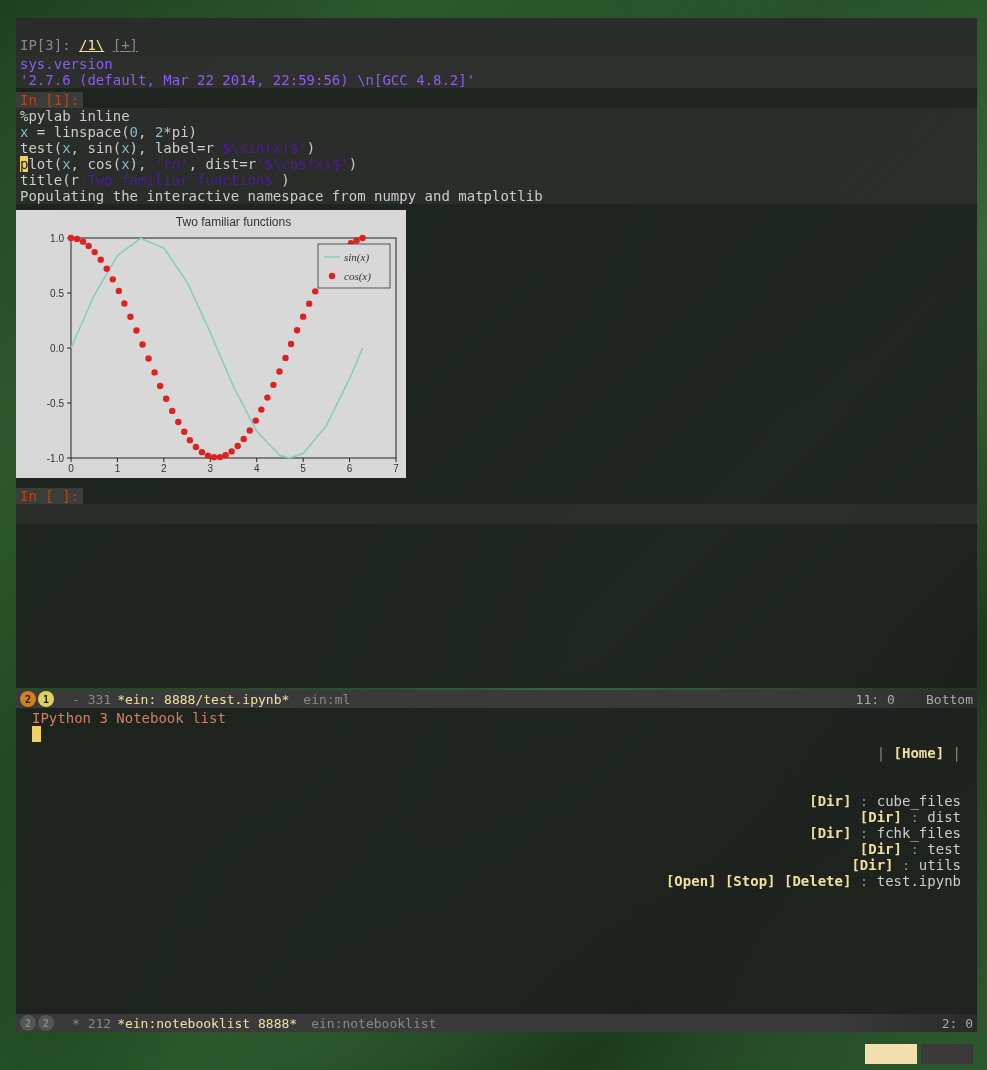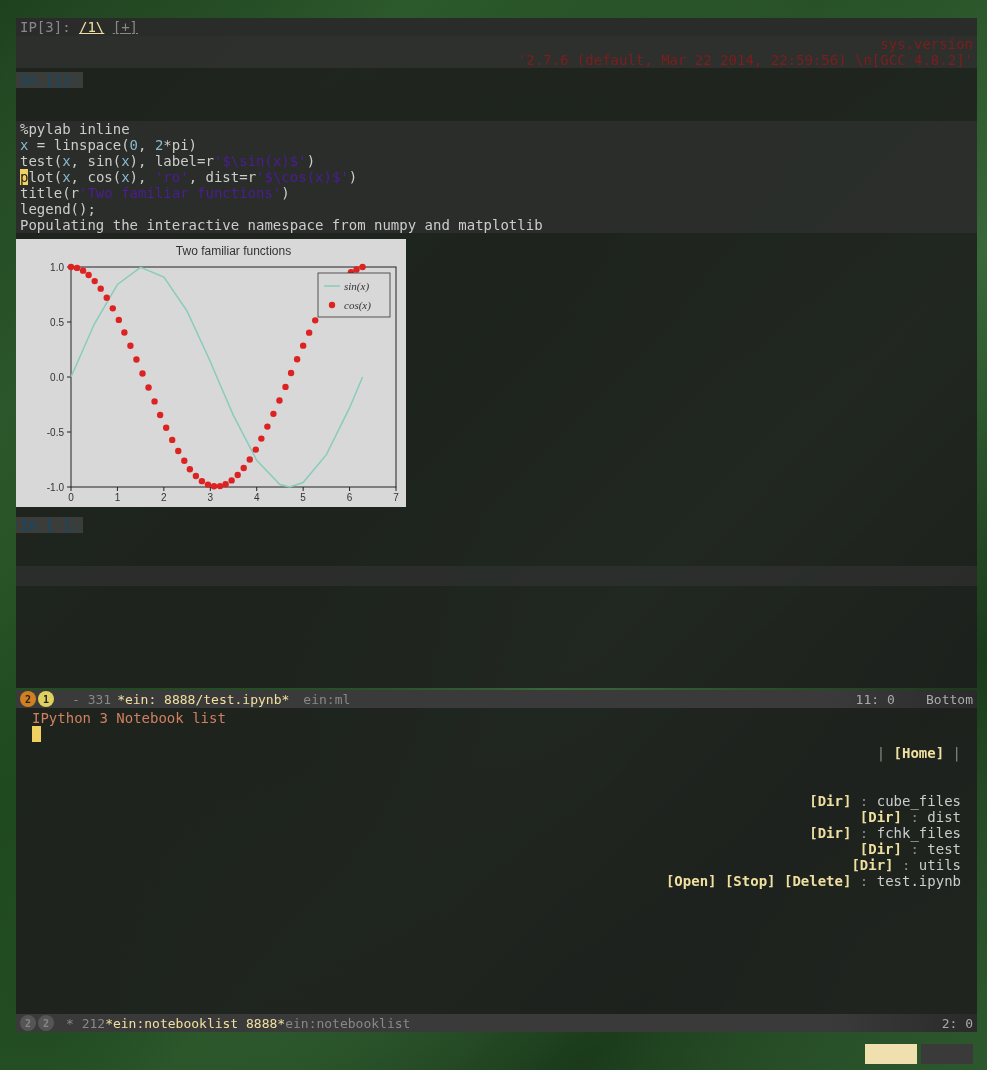--- a/index.html
+++ b/index.html
@@ -22,42 +22,41 @@
 }
 .editor-pane {
   position: absolute;
   top: 18px; left: 16px; right: 10px;
   height: 670px;
   background: rgba(30,30,30,0.88);
   color: #ccc;
 }
 .tab-bar {
   background: rgba(50,50,50,0.6);
-  padding: 1px 4px;
+  padding: 19px 4px;
   color: #888;
   height: 18px;
 }
 .tab-bar .active { color: #f0e0a0; text-decoration: underline; }
 .tab-bar .label { text-decoration: underline; }
 .output-area {
   padding: 0 4px;
   background: rgba(60,60,60,0.5);
 }
-.output-area div { color: #7f1d1d; text-align: right; }
+.output-area div { color: #8b5cf6; }
 .cell-prompt {
   background: rgba(100,100,100,0.4);
-  color: #0c4a6e;
+  color: #c2410c;
   padding: 0 4px;
   display: inline-block;
   margin-top: 4px;
 }
 .code-area {
   padding: 0 4px;
   background: rgba(60,60,60,0.4);
-  margin-top: 33px;
 }
 .code-line { white-space: pre; color: #ccc; }
 .str { color: #4c1d95; }
 .var { color: #88bbcc; }
 .num { color: #88bbcc; }
 .cursor-block { background: #f0d060; color: #222; }
 .plot-container {
   background: rgba(220,220,220,0.95);
   margin: 6px 0;
   width: 390px;
@@ -137,21 +136,20 @@
     <div>'2.7.6 (default, Mar 22 2014, 22:59:56) \n[GCC 4.8.2]'</div>
   </div>
 
   <div class="cell-prompt">In [1]:</div>
   <div class="code-area">
     <div class="code-line"><span>%pylab inline</span></div>
     <div class="code-line"><span class="var">x</span><span> = linspace(</span><span class="num">0</span><span>, </span><span class="num">2</span><span>*pi)</span></div>
     <div class="code-line"><span>test(</span><span class="var">x</span><span>, sin(</span><span class="var">x</span><span>), label=r</span><span class="str">'$\sin(x)$'</span><span>)</span></div>
     <div class="code-line"><span class="cursor-block">p</span><span>lot(</span><span class="var">x</span><span>, cos(</span><span class="var">x</span><span>), </span><span class="str">'ro'</span><span>, dist=r</span><span class="str">'$\cos(x)$'</span><span>)</span></div>
     <div class="code-line"><span>title(r</span><span class="str">'Two familiar functions'</span><span>)</span></div>
-    <div class="code-line"><span>legend();</span></div>
     <div class="code-line">Populating the interactive namespace from numpy and matplotlib</div>
   </div>
 
   <div class="plot-container">
     <svg id="chart-svg" width="390" height="268">
         <rect x="0" y="0" width="390" height="268" fill="#d8d8d8"></rect>
         <rect x="55" y="28" width="325" height="220" fill="none" stroke="#222" stroke-width="1"></rect>
         <text x="217.5" y="16" text-anchor="middle" font-size="12" fill="#333" font-family="sans-serif">Two familiar functions</text>
         <line x1="51" y1="248" x2="55" y2="248" stroke="#222"></line>
         <text x="48" y="252" text-anchor="end" font-size="10" fill="#333" font-family="sans-serif">-1.0</text>
@@ -265,22 +263,22 @@
       <div class="nb-line"> <span class="nb-link">[Dir]</span> <span class="nb-dim">:</span> <span>test</span></div>
       <div class="nb-line"> <span class="nb-link">[Dir]</span> <span class="nb-dim">:</span> <span>utils</span></div>
     </div>
   <div class="nb-line"> <span class="nb-link">[Open]</span> <span class="nb-link">[Stop]</span> <span class="nb-link">[Delete]</span> <span class="nb-dim">:</span> <span>test.ipynb</span></div>
 </div>
 
 <div class="modeline modeline-2">
   <span class="badge dim">2</span>
   <span class="badge dim">2</span>
   <span class="angle-sep"></span>
-  <span style="margin:0 0">* 212</span>
+  <span style="margin:0 6px">* 212</span>
   <span class="emph">*ein:notebooklist 8888*</span>
-  <span style="margin-left:0">ein:notebooklist</span>
+  <span style="margin-left:14px">ein:notebooklist</span>
   <span class="right">2: 0</span>
 </div>
 
 <div class="tray">
   <div class="tray-item"></div>
   <div class="tray-item dark"></div>
 </div>
 
 </body></html>

